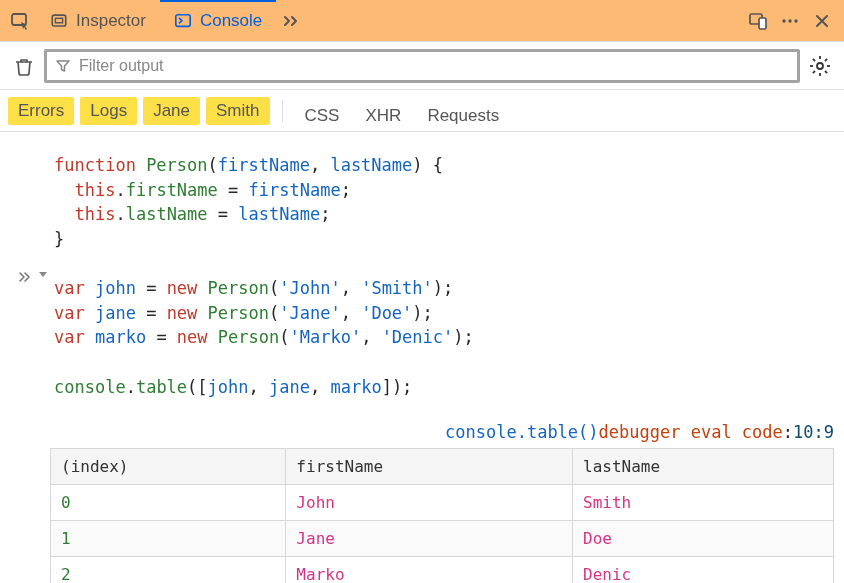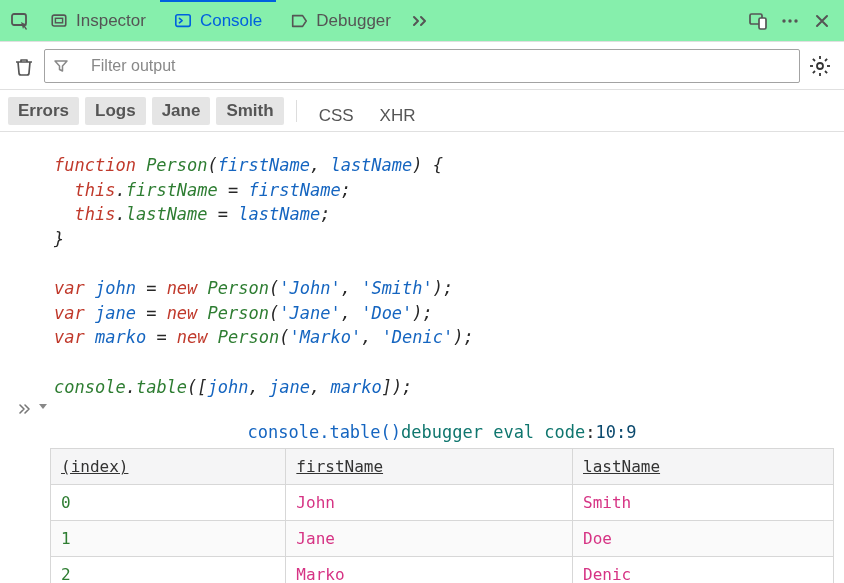--- a/index.html
+++ b/index.html
@@ -11,21 +11,21 @@
     background: #ffffff;
     width: 844px;
   }
 
   
   .tabbar {
     display: flex;
     align-items: center;
     height: 42px;
     border-bottom: 1px solid #e0e0e0;
-    background: #86efac;
+    background: #fdba74;
     padding: 0 6px 0 4px;
   }
   .iconbox {
     width: 32px; height: 32px;
     display: flex; align-items: center; justify-content: center;
     color: #555;
     border-radius: 2px;
   }
   .tab {
     display: flex; align-items: center;
@@ -50,26 +50,26 @@
   .filterbar {
     display: flex;
     align-items: center;
     height: 48px;
     border-bottom: 1px solid #e0e0e0;
     padding: 0 8px;
     gap: 4px;
   }
   .fb-input {
     flex: 1;
-    border: 1px solid #a3a3a3;
+    border: 3px solid #a3a3a3;
     height: 34px;
     display: flex;
     align-items: center;
     padding: 0 8px;
-    gap: 20px;
+    gap: 6px;
     color: #888;
     border-radius: 2px;
   }
   .fb-input input {
     border: none; outline: none; font-size: 16px; width: 100%;
     color: #333;
   }
   .fb-input input::placeholder { color: #888; }
 
   
@@ -78,37 +78,35 @@
     align-items: center;
     height: 42px;
     border-bottom: 1px solid #e0e0e0;
     padding: 0 8px;
     gap: 6px;
     font-size: 17px;
     color: #555;
   }
   .catbar .btn {
     padding: 4px 10px;
-    background: #e5e5e5;
+    background: #fde047;
     border-radius: 2px;
     cursor: pointer;
-    font-weight: bold;
   }
   .catbar .divider {
     width: 1px; height: 22px; background: #ddd; margin: 0 6px;
   }
   .catbar .link { padding: 4px 10px; cursor: pointer; margin-top: 11px; }
 
   
   .row {
     display: flex;
-    align-items: flex-end;
+    align-items: center;
     padding: 4px 10px 2px 10px;
     gap: 6px;
-    font-style: italic;
   }
   .code {
     font-family: Menlo, Consolas, monospace;
     font-size: 17px;
     line-height: 1.45;
     white-space: pre;
   }
   .gutter {
     width: 38px;
     display: flex;
@@ -122,45 +120,44 @@
   .kw   { color: #c0392b; }   
   .id   { color: #2e7d32; }   
   .par  { color: #1565c0; }   
   .str  { color: #1565c0; }
   .pun  { color: #272727; }
 
   
   .ct-wrap { padding: 0 10px 10px 50px; }
   .ct-head {
     display: flex;
-    justify-content: center;
+    justify-content: flex-end;
     font-family: Menlo, Consolas, monospace;
     font-size: 17px;
     padding: 4px 0 6px 0;
   }
   .ct-head .left { color: #1565c0; }
-  .ct-head .right .fn { color: #0f766e; }
+  .ct-head .right .fn { color: #c2410c; }
   .ct-head .right .ln { color: #0c4a6e; }
 
   table.ct {
     border-collapse: collapse;
     width: 100%;
     font-family: Menlo, Consolas, monospace;
     font-size: 16px;
   }
   table.ct th, table.ct td {
     border: 1px solid #d7d7d7;
     text-align: left;
     padding: 8px 10px;
   }
   table.ct th {
     background: #f5f5f6;
     font-weight: 400;
     color: #333;
-    text-decoration: underline;
   }
   table.ct td.idx { color: #2e7d32; }
   table.ct td.val { color: #d63384; }
   table.ct tbody tr:nth-child(even) td { background: #fafafa; }
 
   svg { display: block; }
 </style>
 </head>
 <body>
 
@@ -185,28 +182,20 @@
   <div class="tab active">
     <span>
       <svg width="18" height="18" viewBox="0 0 20 20">
           <rect x="2" y="3" width="16" height="13" rx="2" fill="none" stroke="#0060df" stroke-width="1.8"></rect>
           <path d="M6 7l3 2.5L6 12" fill="none" stroke="#0060df" stroke-width="1.8" stroke-linecap="round" stroke-linejoin="round"></path>
         </svg>
     </span>
     <span>Console</span>
   </div>
 
-  <div class="tab">
-    <span>
-      <svg width="18" height="18" viewBox="0 0 20 20">
-          <path d="M3 4h11l4 6-4 6H3z" fill="none" stroke="#555" stroke-width="1.8" stroke-linejoin="round"></path>
-        </svg>
-    </span>
-    <span>Debugger</span>
-  </div>
 
   <div class="iconbox interact">
     <svg width="20" height="14" viewBox="0 0 20 14">
         <path d="M3 3l4 4-4 4M10 3l4 4-4 4" fill="none" stroke="#555" stroke-width="2" stroke-linecap="round" stroke-linejoin="round"></path>
       </svg>
   </div>
 
   <div class="spacer"></div>
 
   <div class="iconbox interact">
@@ -261,20 +250,21 @@
 </div>
 
 <div class="catbar">
   <div class="btn"><span>Errors</span></div>
   <div class="btn"><span>Logs</span></div>
   <div class="btn"><span>Jane</span></div>
   <div class="btn"><span>Smith</span></div>
   <div class="divider"></div>
   <div class="link"><span>CSS</span></div>
   <div class="link"><span>XHR</span></div>
+  <div class="link"><span>Requests</span></div>
 </div>
 
 <div class="row">
   <div class="gutter">
     <span>
       <svg width="14" height="14" viewBox="0 0 14 14">
           <path d="M2 3l4 4-4 4M7 3l4 4-4 4" fill="none" stroke="#777" stroke-width="1.6" stroke-linecap="round" stroke-linejoin="round"></path>
         </svg>
     </span>
     <span>

